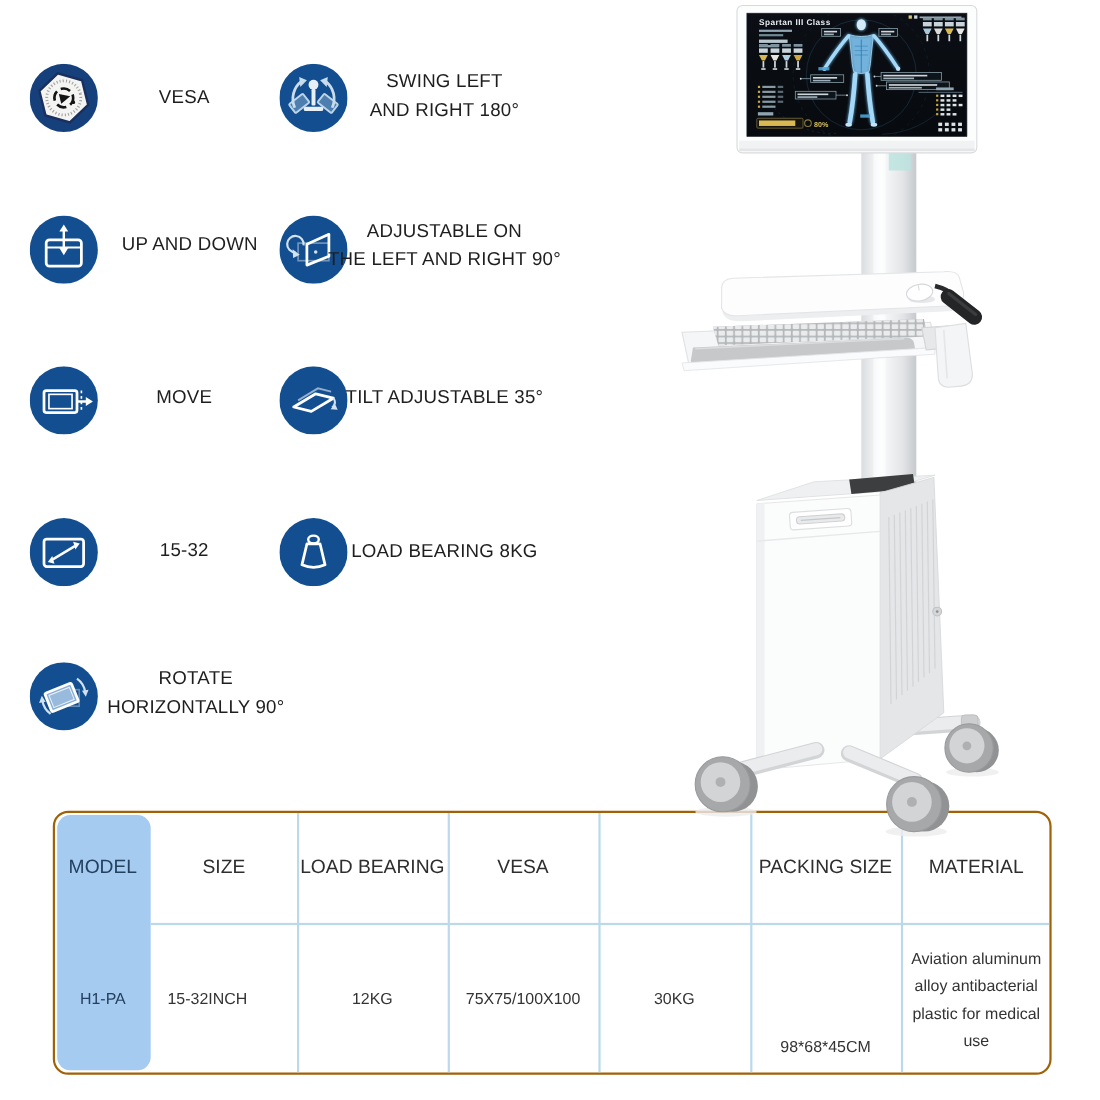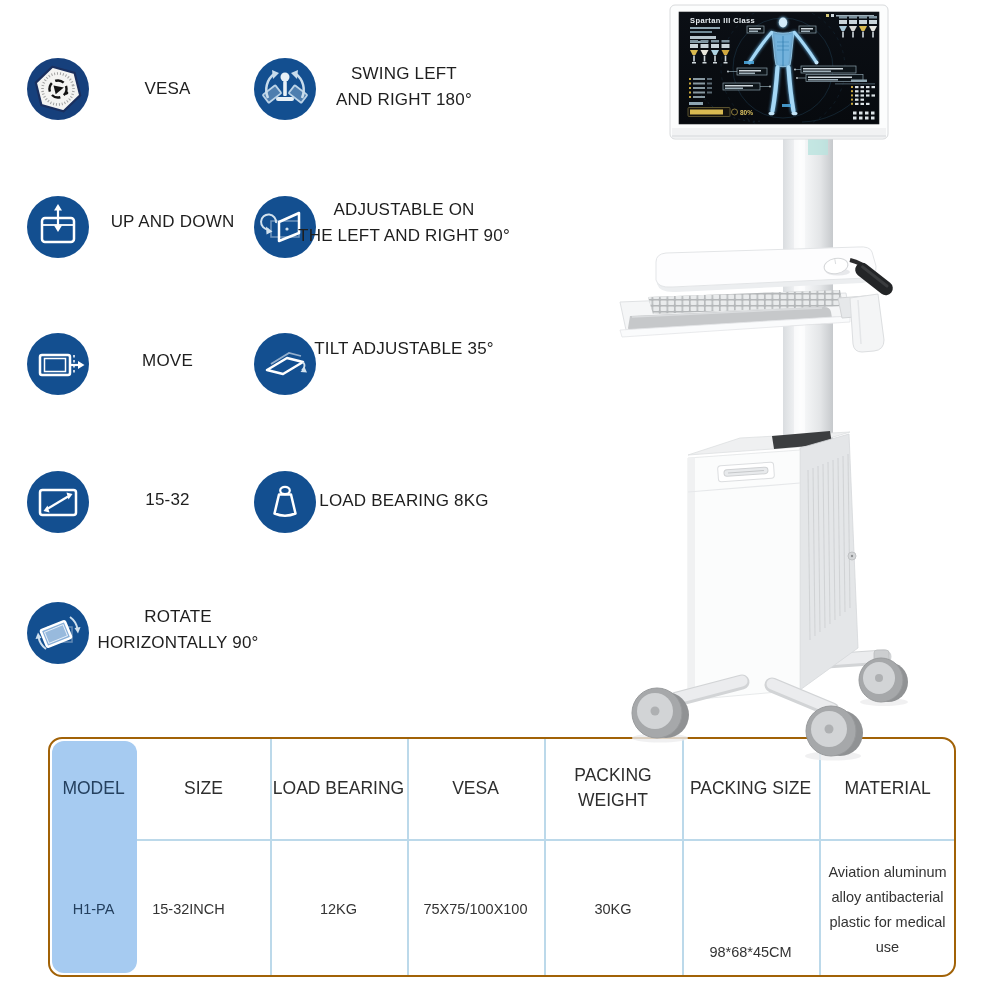--- a/index.html
+++ b/index.html
@@ -100,21 +100,21 @@
 
     <span class="icon-circle" style="left:254px;top:333px;">
       <svg width="62" height="62" viewBox="0 0 62 62">
         <circle cx="31" cy="31" r="31" fill="#134f90"></circle>
         <path d="M17,31 L35,20 L47,23" fill="none" stroke="rgba(255,255,255,.55)" stroke-width="1.8"></path>
         <path d="M13,37 L33,25 L49,29 L29,41 Z" fill="none" stroke="#fff" stroke-width="2.5" stroke-linejoin="round"></path>
         <path d="M49,29 Q52.5,33 48,37.5" fill="none" stroke="#d2e2ee" stroke-width="1.8"></path>
         <polygon points="50.5,34 53,39.5 46.5,39" fill="#d2e2ee"></polygon>
       </svg>
     </span>
-    <div class="feature-label" style="left:288px;top:336px;width:232px;">TILT ADJUSTABLE 35°</div>
+    <div class="feature-label" style="left:288px;top:348px;width:232px;">TILT ADJUSTABLE 35°</div>
 
     <span class="icon-circle" style="left:27px;top:471px;">
       <svg width="62" height="62" viewBox="0 0 62 62">
         <circle cx="31" cy="31" r="31" fill="#134f90"></circle>
         <rect x="13" y="19" width="36" height="25" rx="2.5" fill="none" stroke="#fff" stroke-width="2.5"></rect>
         <line x1="21" y1="37.5" x2="41" y2="25.5" stroke="#fff" stroke-width="2.2"></line>
         <polygon points="39.5,21.5 45.5,23 41.5,28.5" fill="#fff"></polygon>
         <polygon points="22.5,41.5 16.5,40 20.5,34.5" fill="#fff"></polygon>
       </svg>
     </span>
@@ -153,21 +153,20 @@
     <div class="vline" style="left:357px;"></div>
     <div class="vline" style="left:494px;"></div>
     <div class="vline" style="left:632px;"></div>
     <div class="vline" style="left:769px;"></div>
     <div class="hline"></div>
 
     <div class="th navy" style="left:0;top:37px;width:87px;">MODEL</div>
     <div class="th" style="left:87px;top:37px;width:133px;">SIZE</div>
     <div class="th" style="left:220px;top:37px;width:137px;">LOAD BEARING</div>
     <div class="th" style="left:357px;top:37px;width:137px;">VESA</div>
-    <div class="th" style="left:509px;top:24px;width:108px;">PACKING WEIGHT</div>
     <div class="th" style="left:632px;top:37px;width:137px;">PACKING SIZE</div>
     <div class="th" style="left:769px;top:37px;width:137px;">MATERIAL</div>
 
     <div class="td navy" style="left:0;top:158px;width:87px;">H1-PA</div>
     <div class="td" style="left:72px;top:158px;width:133px;">15-32INCH</div>
     <div class="td" style="left:220px;top:158px;width:137px;">12KG</div>
     <div class="td" style="left:357px;top:158px;width:137px;">75X75/100X100</div>
     <div class="td" style="left:494px;top:158px;width:138px;">30KG</div>
     <div class="td" style="left:632px;top:158px;width:137px;margin-top:43px;">98*68*45CM</div>
     <div class="td" style="left:772px;top:121px;width:131px;">Aviation aluminum alloy antibacterial plastic for medical use</div>

